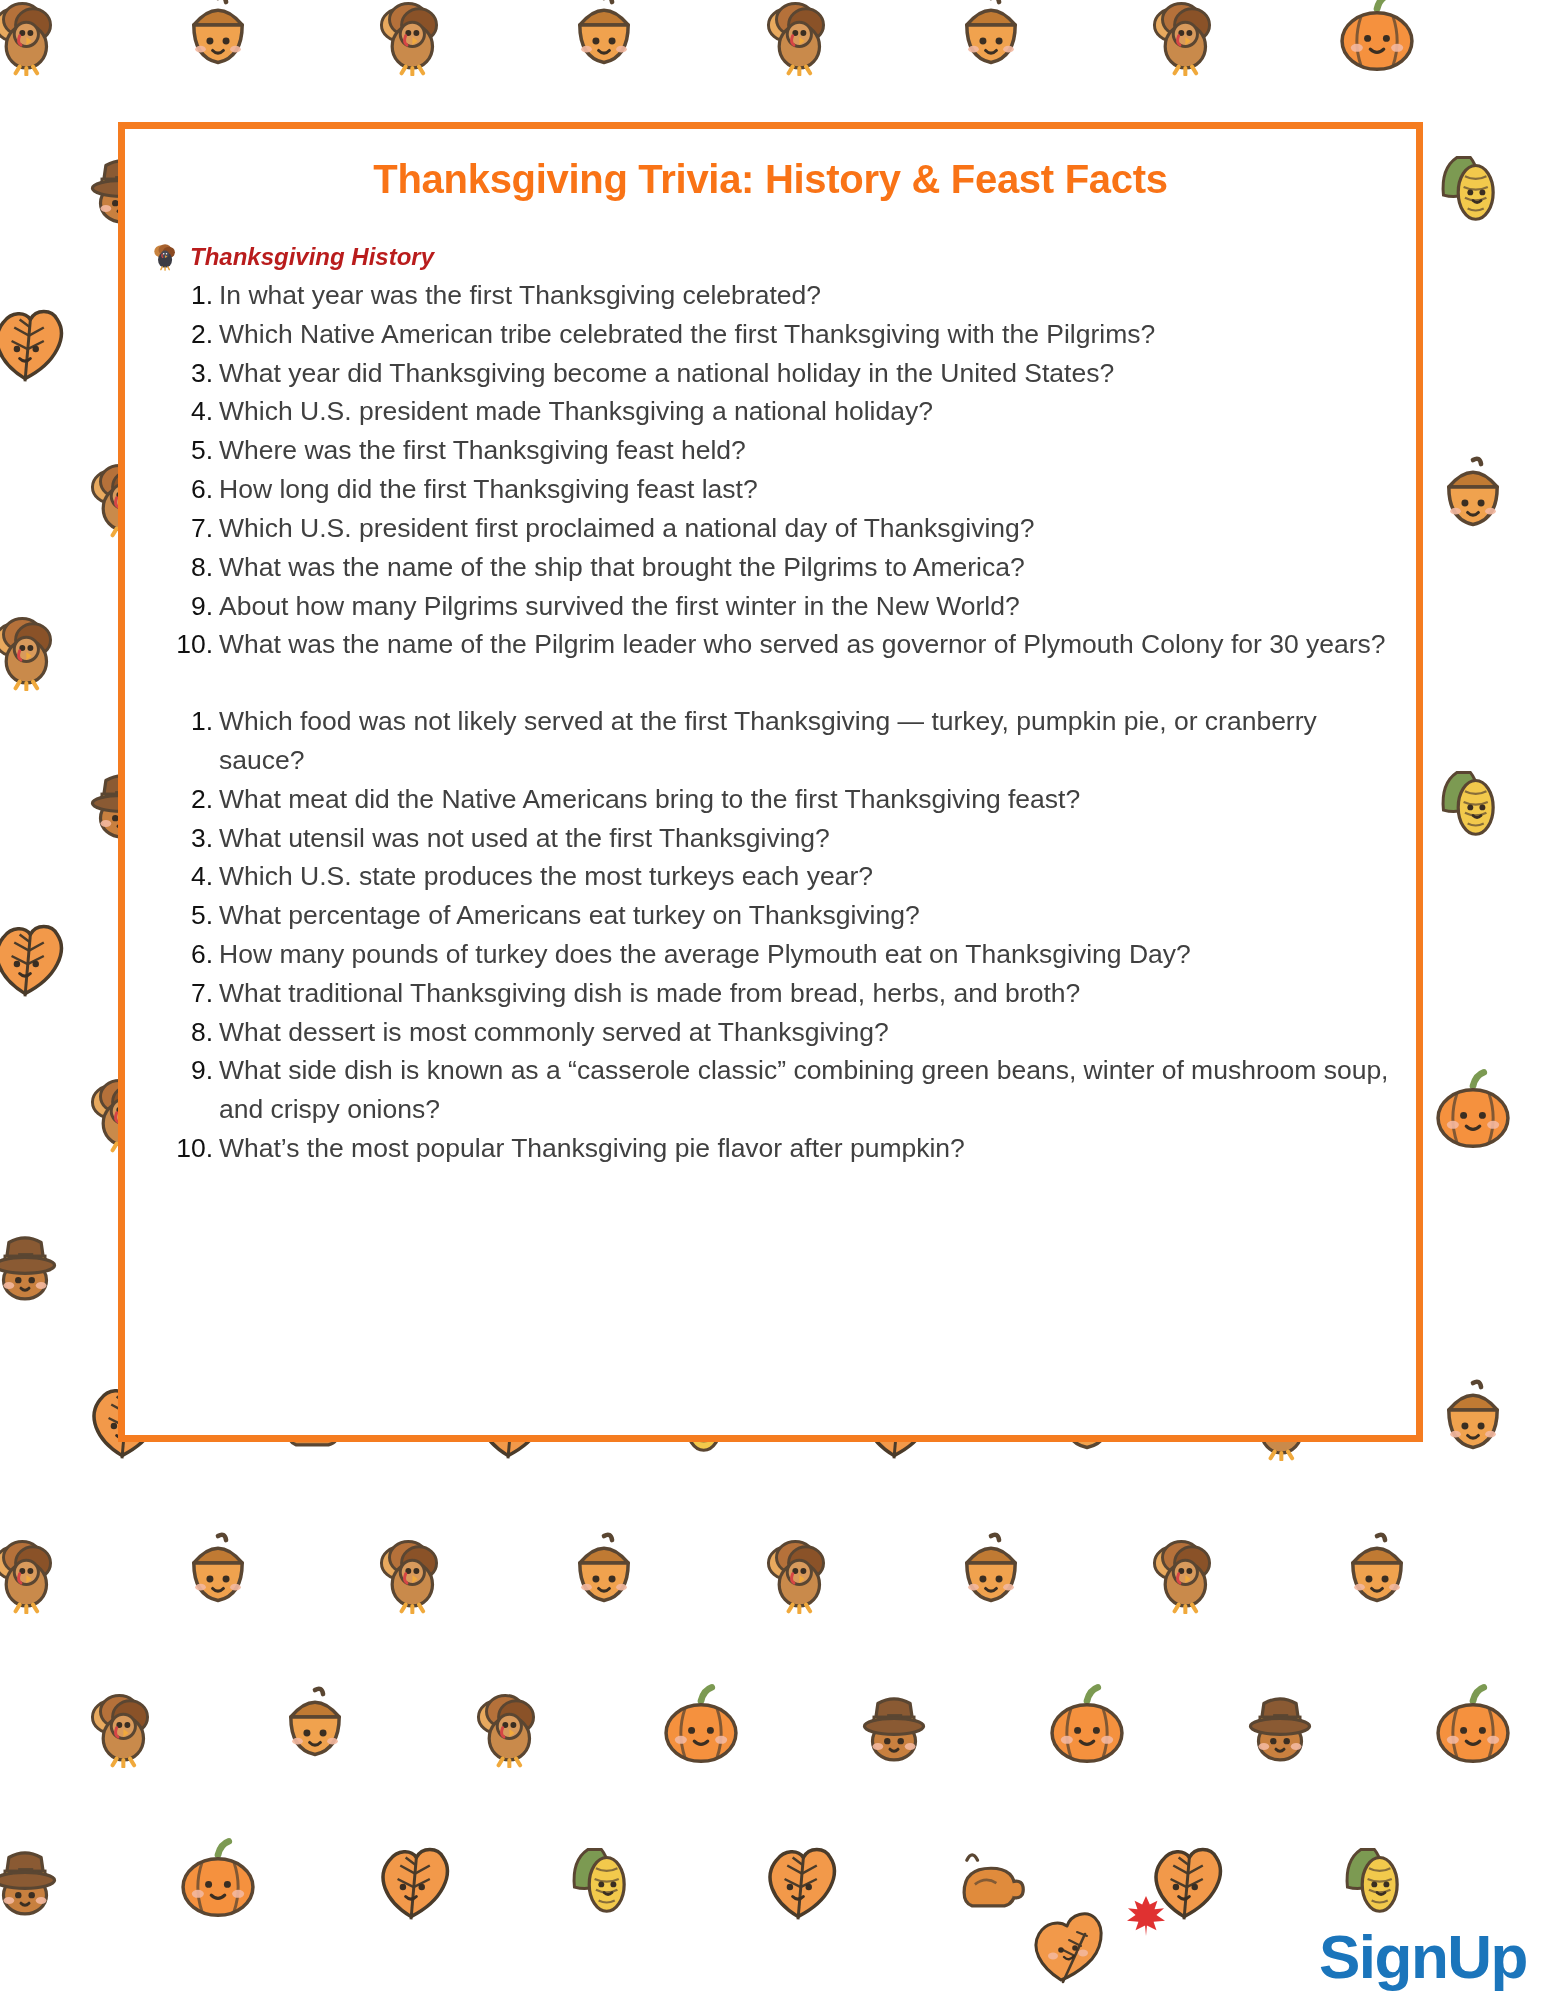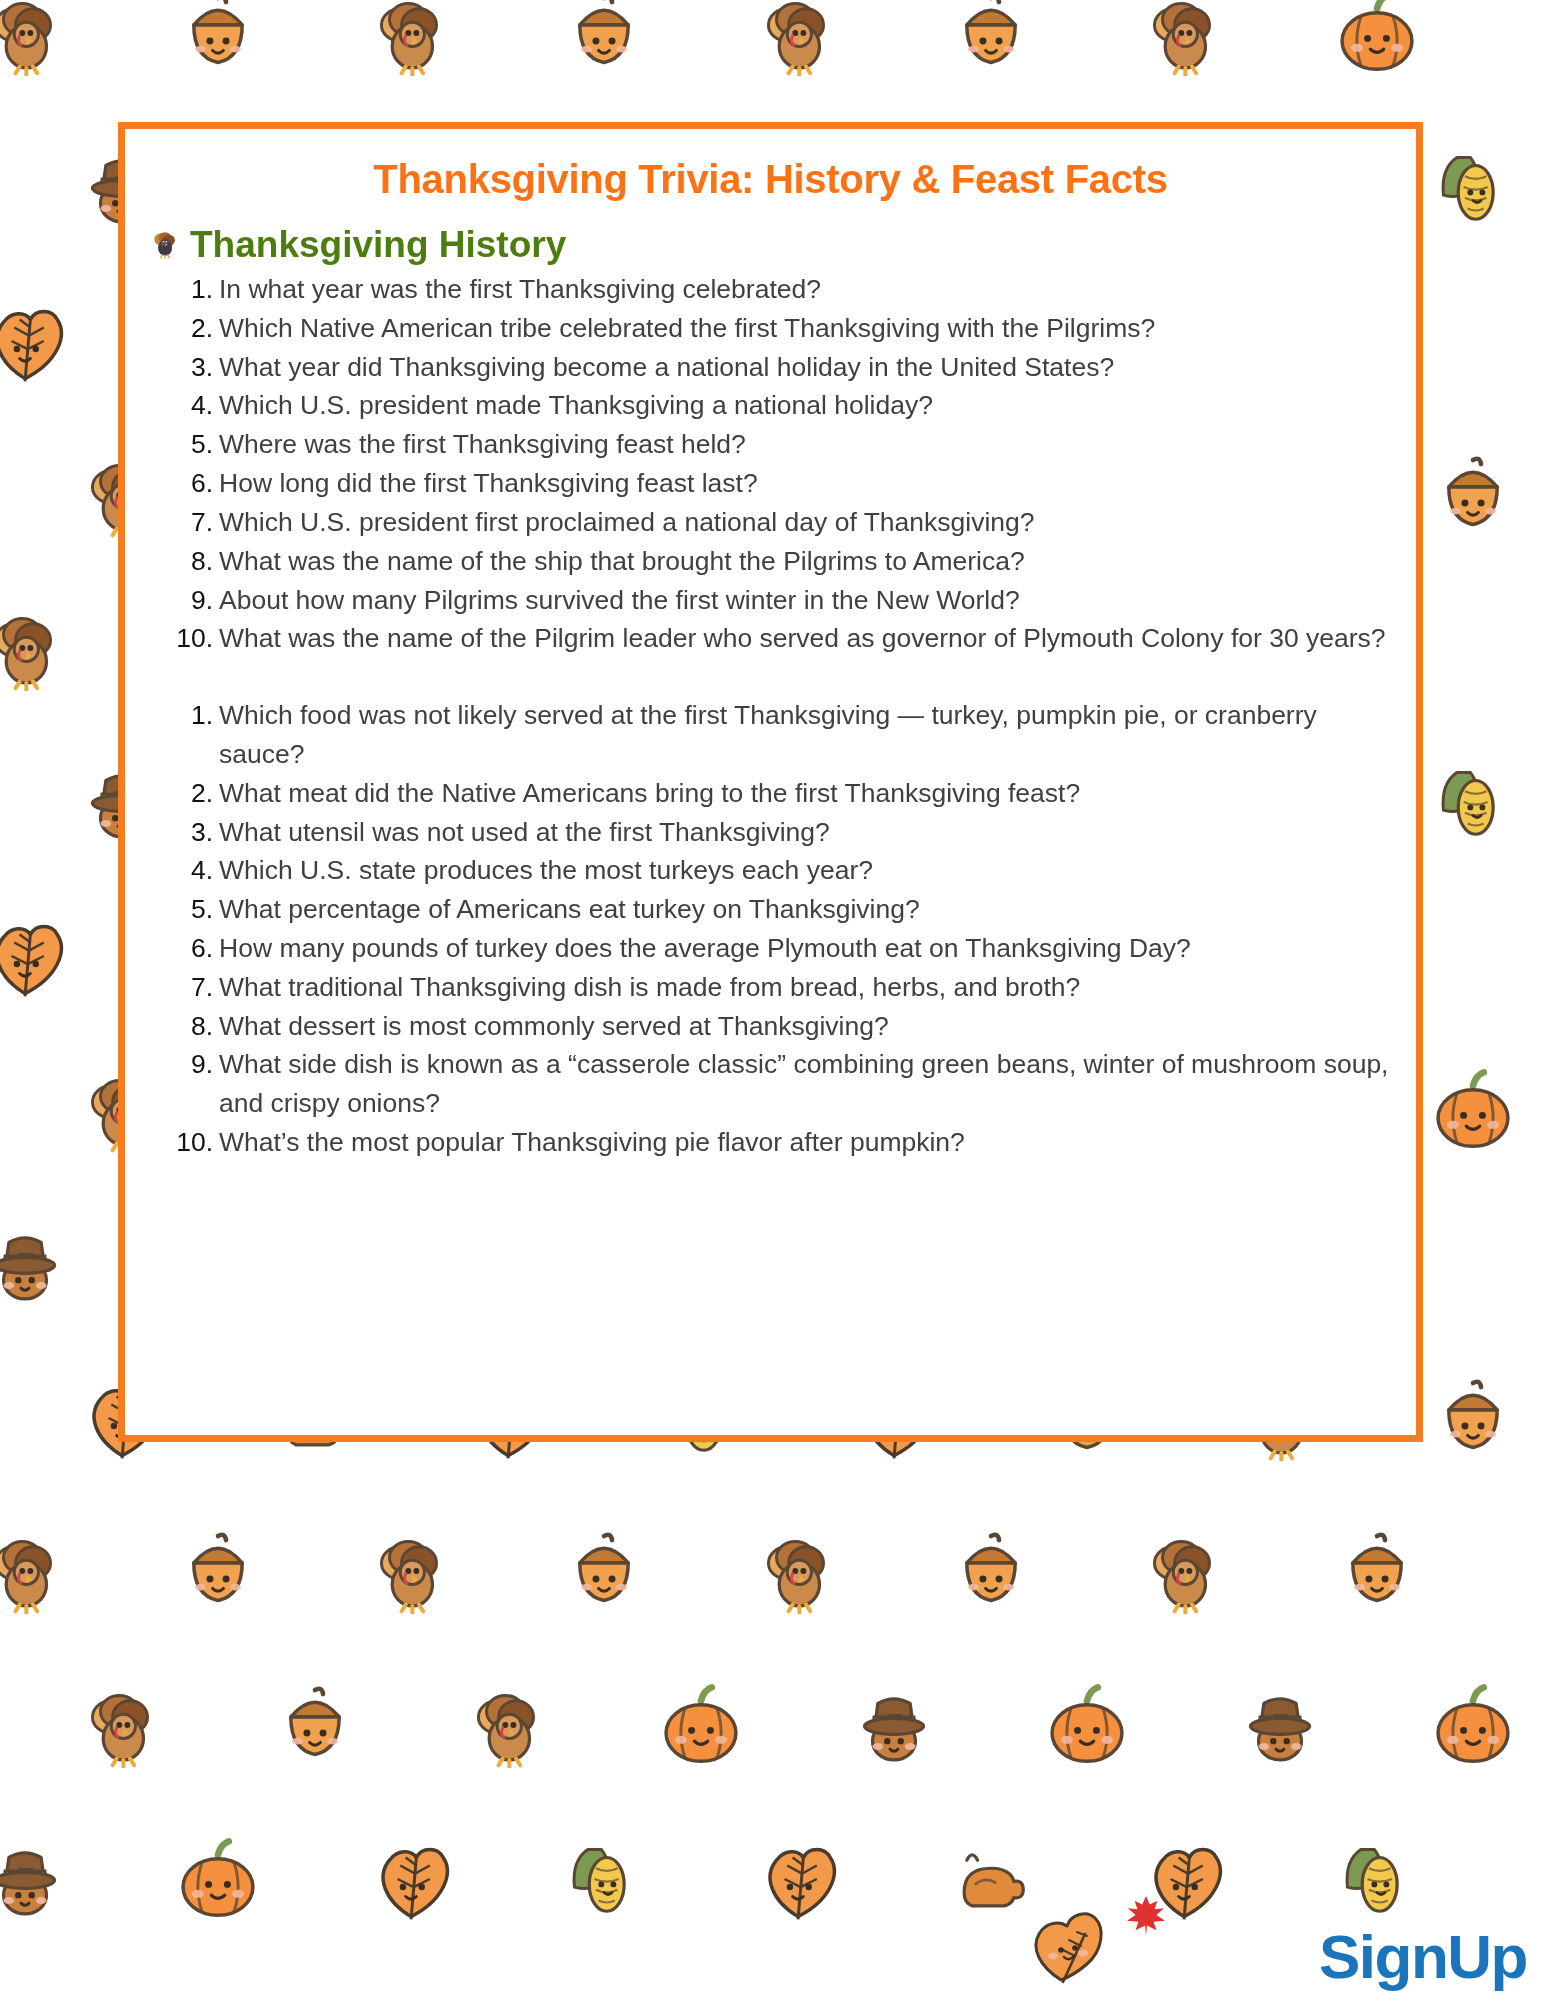--- a/index.html
+++ b/index.html
@@ -32,34 +32,35 @@
     z-index:5;
   }
 
   #title {
     text-align:center;
     color:#F97316;
     font-size:40px;
     font-weight:bold;
     letter-spacing:-0.3px;
     margin-top:28px;
-    margin-bottom:22px;
+    margin-bottom:40px;
     font-family:"Liberation Sans", sans-serif;
   }
 
   .section { padding:0 22px 0 26px; }
 
   .section-head {
     display:flex;
     align-items:center;
     gap:9px;
-    font-size:37px;
+    font-size:24px;
     font-weight:bold;
-    color:#4d7c0f;
+    color:#b91c1c;
     margin-bottom:4px;
+    font-style:italic;
   }
   .section-head .sec-icon { width:30px; height:30px; flex:0 0 30px; display:block; }
 
   ol.qlist {
     list-style:none;
     margin:0 0 0 6px;
     padding:0;
     counter-reset:q;
   }
   ol.qlist > li {

